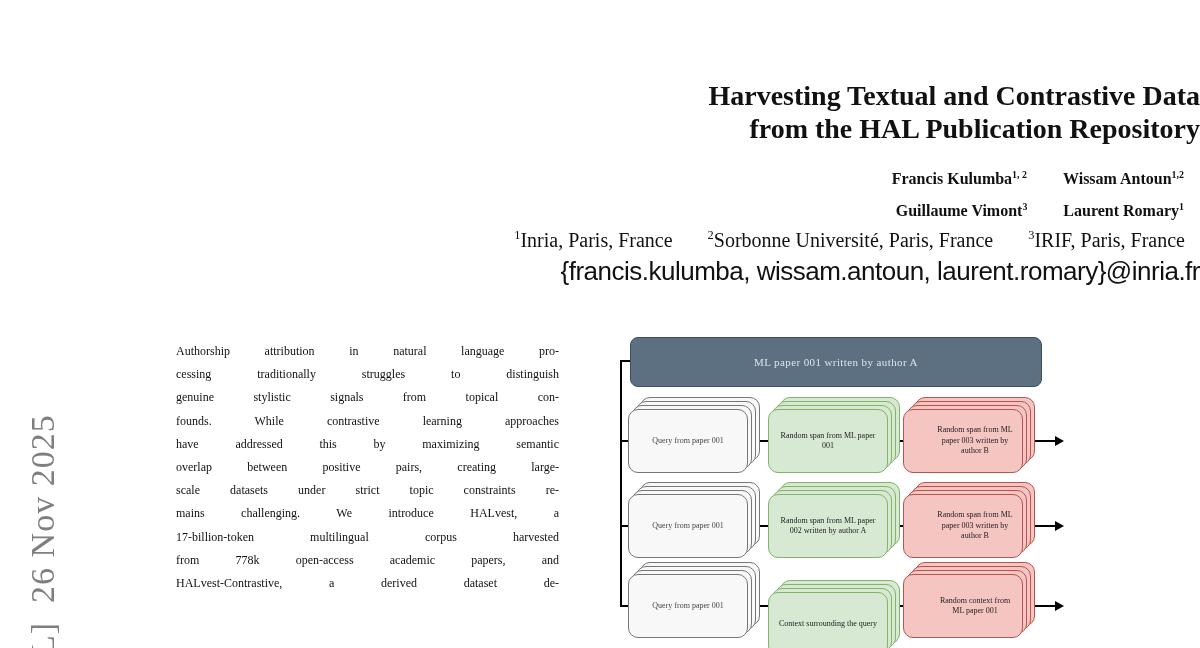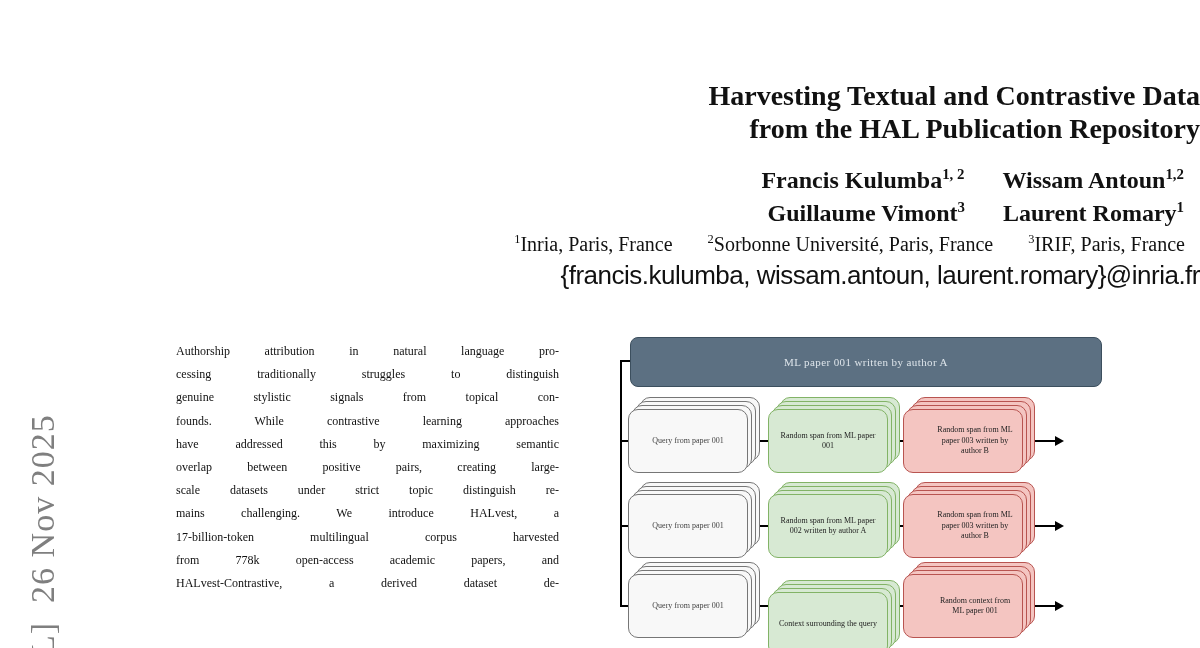--- a/index.html
+++ b/index.html
@@ -15,36 +15,36 @@
         font-family:"Liberation Serif",serif;color:#111;}
 
   
   .arxiv-stamp{position:absolute;left:24px;top:656px;transform:rotate(-90deg);
     transform-origin:0 0;font-size:34px;color:var(--stamp);white-space:pre;
     font-family:"Liberation Serif",serif;letter-spacing:1px;}
 
   
   .head-wrap{position:absolute;left:20px;top:16px;width:1180px;text-align:right;margin-top:17px;}
   .title{margin-top:46px;font-size:28px;font-weight:bold;line-height:33px;}
-  .authors{margin-top:16px;font-size:24px;font-weight:bold;line-height:27px;}
+  .authors{margin-top:16px;font-size:16px;font-weight:bold;line-height:27px;}
   .author{margin:0 16px;white-space:nowrap;}
   sup{font-size:62%;}
   .affils{margin-top:5px;font-size:20px;}
   .affil{margin:0 15px;white-space:nowrap;}
   .email{margin-top:4px;font-size:26px;font-family:Liberation Sans, sans-serif;letter-spacing:-0.5px;}
 
   
   .abstract{position:absolute;left:176px;top:340px;width:383px;}
   .abstract h2{font-size:19px;font-weight:bold;text-align:center;margin-bottom:22px;}
   .abs-line{font-size:12px;line-height:23.2px;text-align:justify;text-align-last:justify;
     word-spacing:0.2px;}
 
   
   .fig{position:absolute;left:0;top:0;width:1200px;height:648px;}
-  .anchor-box{position:absolute;left:630px;top:337px;width:472px;height:50px;
+  .anchor-box{position:absolute;left:630px;top:337px;width:412px;height:50px;
     background:var(--header-fill);border:1.5px solid var(--header-stroke);border-radius:8px;
     display:flex;align-items:center;justify-content:center;
     color:var(--header-text);font-size:11px;letter-spacing:0.4px;}
   .line{position:absolute;background:var(--connector);}
   .stack{position:absolute;width:132px;height:76px;}
   .card{position:absolute;width:120px;height:64px;border-radius:10px;border:1.3px solid;}
   .b3{left:12px;top:0;} .b2{left:8px;top:4px;} .b1{left:4px;top:8px;}
   .front{left:0;top:12px;display:flex;align-items:center;justify-content:center;
     text-align:center;font-size:8px;line-height:1.3;padding:2px 5px;color:#222;}
   .q .card{background:var(--query-fill);border-color:var(--query-stroke);}
@@ -84,21 +84,21 @@
     <div class="email">{francis.kulumba, wissam.antoun, laurent.romary}@inria.fr</div>
   </div>
 
   <div class="abstract">
     <div class="abs-line">Authorship attribution in natural language pro-</div>
     <div class="abs-line">cessing traditionally struggles to distinguish</div>
     <div class="abs-line">genuine stylistic signals from topical con-</div>
     <div class="abs-line">founds. While contrastive learning approaches</div>
     <div class="abs-line">have addressed this by maximizing semantic</div>
     <div class="abs-line">overlap between positive pairs, creating large-</div>
-    <div class="abs-line">scale datasets under strict topic distinguish re-</div>
+    <div class="abs-line">scale datasets under strict topic constraints re-</div>
     <div class="abs-line">mains challenging. We introduce HALvest, a</div>
     <div class="abs-line">17-billion-token multilingual corpus harvested</div>
     <div class="abs-line">from 778k open-access academic papers, and</div>
     <div class="abs-line">HALvest-Contrastive, a derived dataset de-</div>
   </div>
 
   <div class="fig">
 
     <div class="line" style="left:620px;top:360px;width:2px;height:247px;"></div>
     <div class="line" style="left:620px;top:360px;width:12px;height:2px;"></div>

